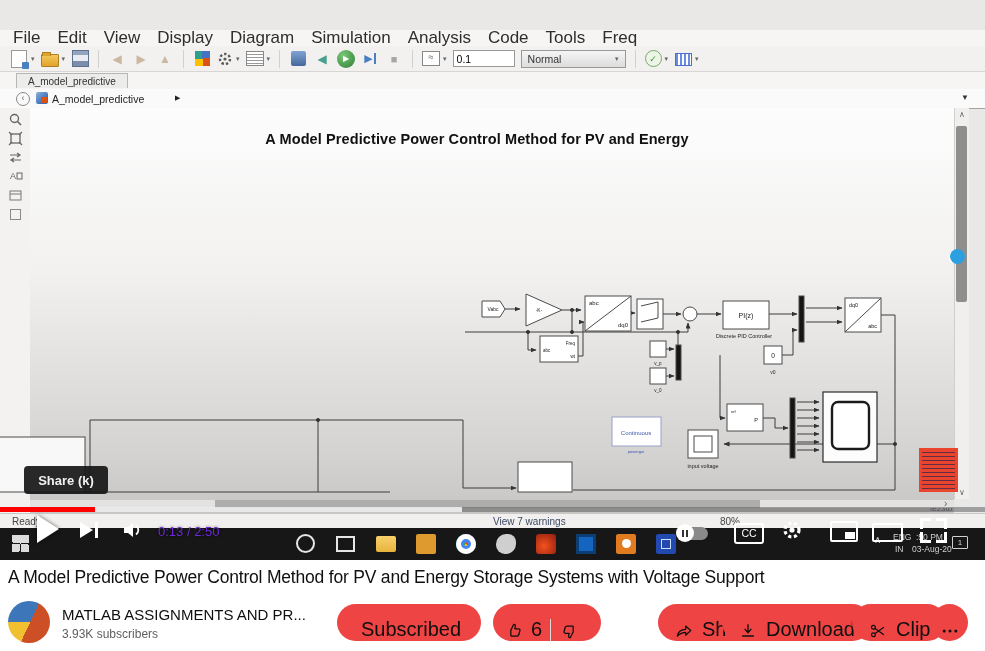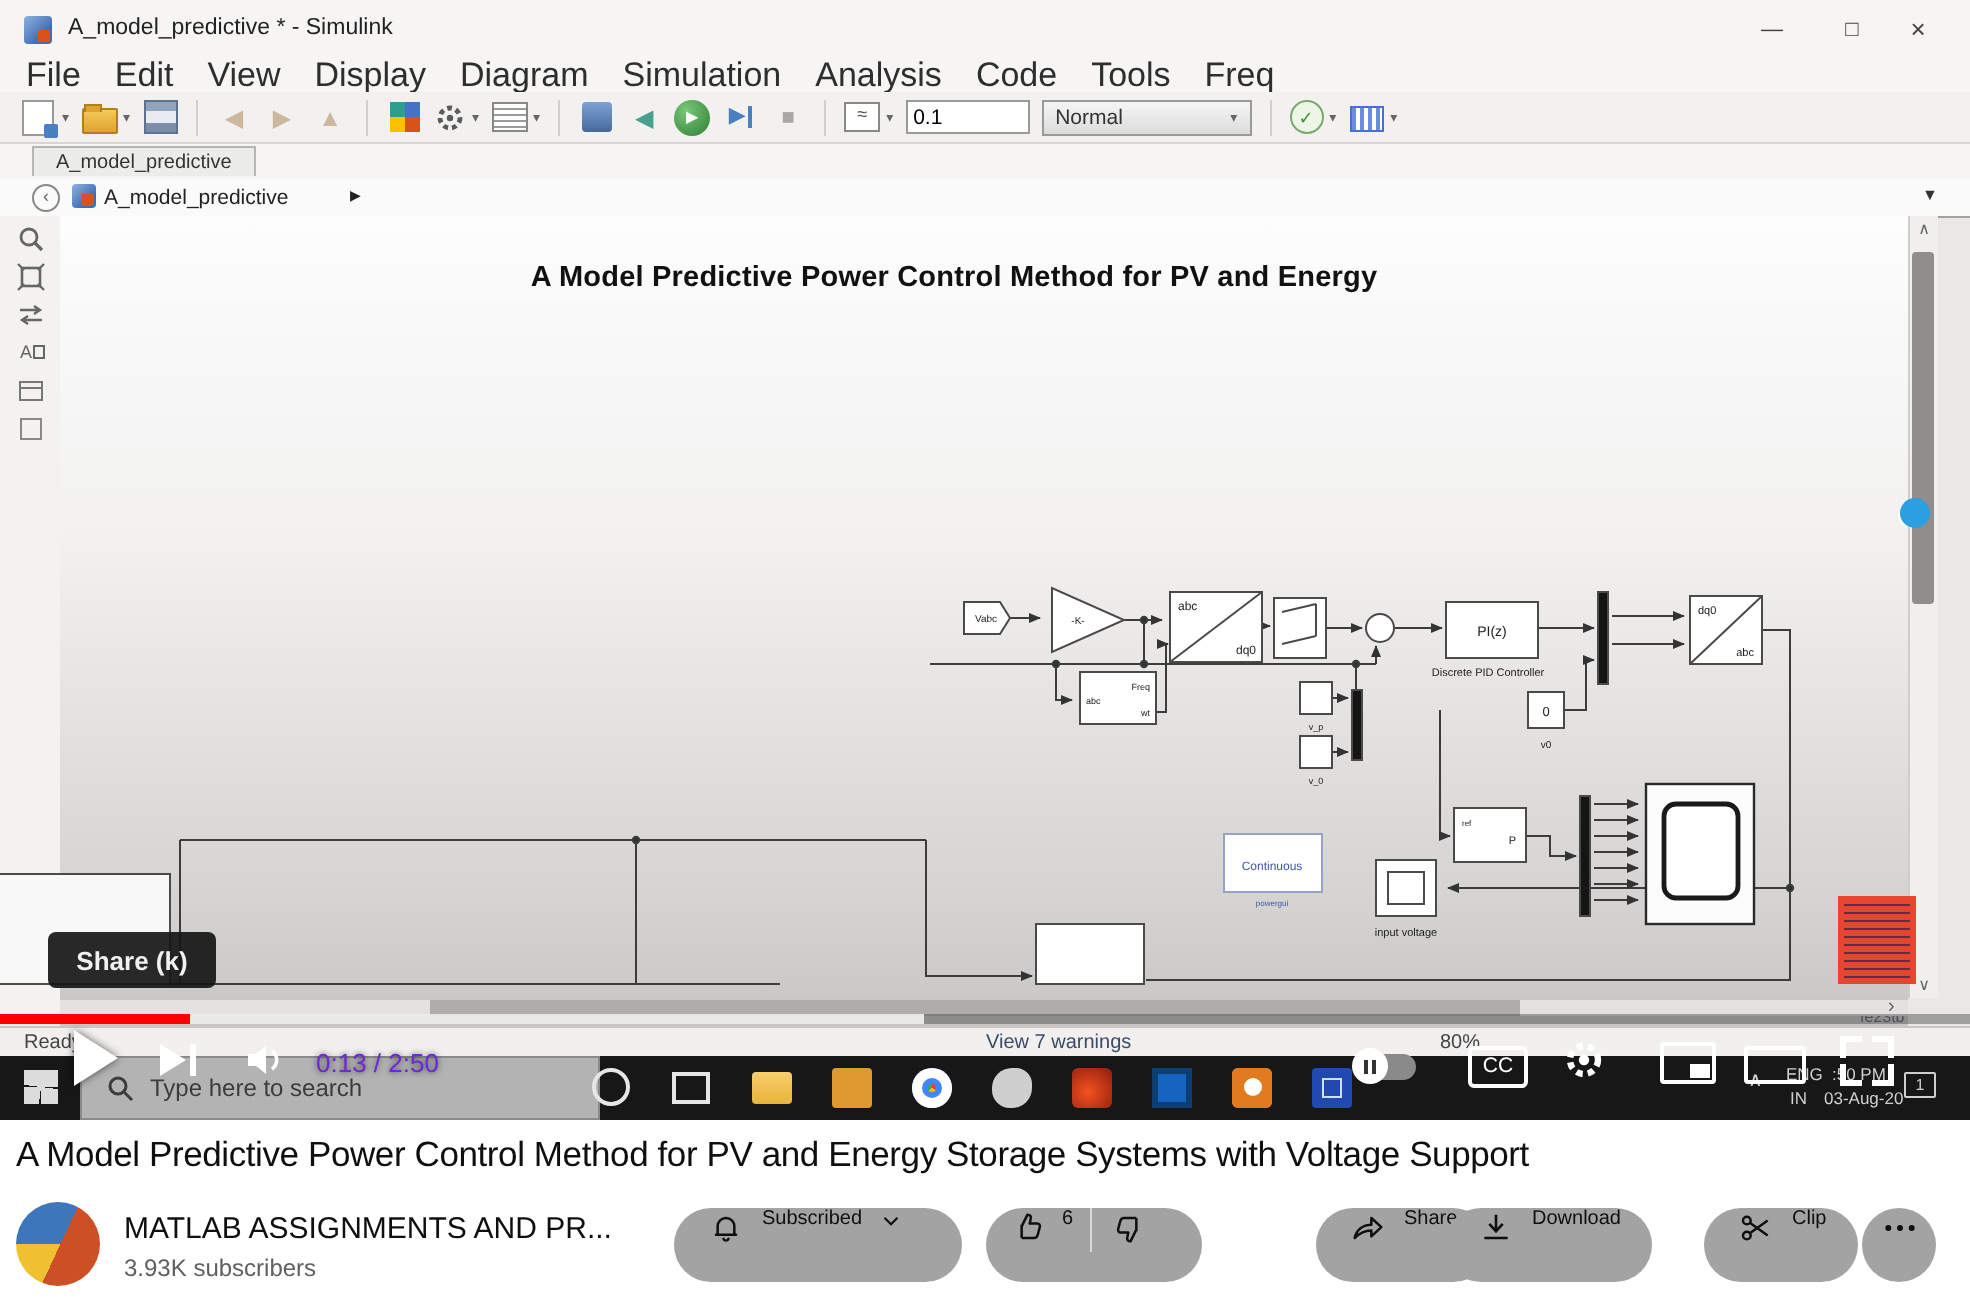--- a/index.html
+++ b/index.html
@@ -84,36 +84,29 @@
   .mini::after{content:"";position:absolute;right:1px;bottom:1px;width:10px;height:7px;background:#fff}
   .theater{position:absolute;left:872px;top:523px;width:27px;height:15px;border:2px solid #fff;border-radius:2px;z-index:7}
   .fsc{position:absolute;width:8px;height:8px;z-index:7}
   .tooltip{position:absolute;left:24px;top:466px;width:84px;height:28px;background:rgba(22,22,22,.92);border-radius:4px;color:#f1f1f1;font-size:13px;font-weight:bold;display:flex;align-items:center;justify-content:center;z-index:8}
   
   .vtitle{position:absolute;left:8px;top:567px;width:960px;font-size:17.5px;color:#0f0f0f;letter-spacing:-.2px}
   .avatar{position:absolute;left:8px;top:601px;width:42px;height:42px;border-radius:50%;
           background:linear-gradient(115deg,rgba(0,0,0,0) 0 52%,#cc4f26 52% 100%),linear-gradient(180deg,#3e76ba 0 50%,#f0c030 50% 100%)}
   .chname{position:absolute;left:62px;top:606px;font-size:15px;color:#0f0f0f}
   .chsubs{position:absolute;left:62px;top:627px;font-size:12px;color:#606060}
-  .pill{position:absolute;top:604px;height:37px;border-radius:19px;background:#a3a3a3;display:flex;align-items:flex-start;gap:8px;padding:0 16px;box-sizing:border-box;font-size:10px;color:#0f0f0f}
+  .pill{position:absolute;top:604px;height:37px;border-radius:19px;background:#ef4444;display:flex;align-items:flex-end;gap:8px;padding:0 16px;box-sizing:border-box;font-size:20px;color:#0f0f0f}
   .pdiv{width:1px;height:22px;background:#d9d9d9;margin:0 2px}
   svg.oi{display:block}
 </style>
 </head>
 <body>
 
 <div class="video">
 
-  <div class="tbar">
-    <span class="slogo" style="left:12px;top:8px"></span>
-    <span class="wtitle">A_model_predictive * - Simulink</span>
-    <span class="wbtn" style="left:872px">—</span>
-    <span class="wbtn" style="left:912px">□</span>
-    <span class="wbtn" style="left:945px;font-size:13px">×</span>
-  </div>
 
   <div class="menubar">
     <span class="mi">File</span>
     <span class="mi">Edit</span>
     <span class="mi">View</span>
     <span class="mi">Display</span>
     <span class="mi">Diagram</span>
     <span class="mi">Simulation</span>
     <span class="mi">Analysis</span>
     <span class="mi">Code</span>
@@ -343,27 +336,20 @@
 
   <div class="statusbar">
     <span class="abs" style="left:12px;top:2px">Ready</span>
     <span class="abs" style="left:493px;top:2px;color:#3c4a66">View 7 warnings</span>
     <span class="abs" style="left:720px;top:2px">80%</span>
     <span class="abs" style="left:930px;top:-10px;font-size:8px;color:#556">fe23tb</span>
   </div>
 
   <div class="taskbar">
     <span class="winlogo"></span>
-    <div class="tsearch">
-      <svg class="oi" width="14" height="14" viewBox="0 0 14 14">
-          <circle cx="6" cy="6" r="4" fill="none" stroke="#3c3c3c" stroke-width="1.5"></circle>
-          <line x1="9" y1="9" x2="13" y2="13" stroke="#3c3c3c" stroke-width="1.5"></line>
-        </svg>
-      <span>Type here to search</span>
-    </div>
     <span class="tkicon" style="left:296px;border:2px solid #e6e6e6;border-radius:50%;width:15px;height:15px"></span>
     <span class="tkicon" style="left:336px;border:2px solid #e6e6e6;width:15px;height:12px;top:8px"></span>
     <span class="tkicon" style="left:376px;background:linear-gradient(#f7d06a,#e8b33c);border-radius:2px;height:16px;top:8px"></span>
     <span class="tkicon" style="left:416px;background:#de9a2f;border-radius:2px"></span>
     <span class="tkicon" style="left:456px;background:conic-gradient(#ea4335 0 33%,#fbbc05 0 66%,#34a853 0 100%);border-radius:50%;box-shadow:inset 0 0 0 5px #fff,inset 0 0 0 8px #4285f4"></span>
     <span class="tkicon" style="left:496px;background:#cfcfcf;border-radius:50% 40% 50% 45%"></span>
     <span class="tkicon" style="left:536px;background:radial-gradient(circle at 40% 60%,#f4511e,#8c1d0f);border-radius:3px"></span>
     <span class="tkicon" style="left:576px;background:#1565c0;box-shadow:inset 0 0 0 3px #0d3e73"></span>
     <span class="tkicon" style="left:616px;background:#e07c1f;border-radius:3px;box-shadow:inset 0 0 0 6px #e07c1f,inset 0 0 0 20px #fff0">
         <span style="display:block;width:9px;height:9px;border-radius:50%;background:#fff;margin:5px auto"></span>

